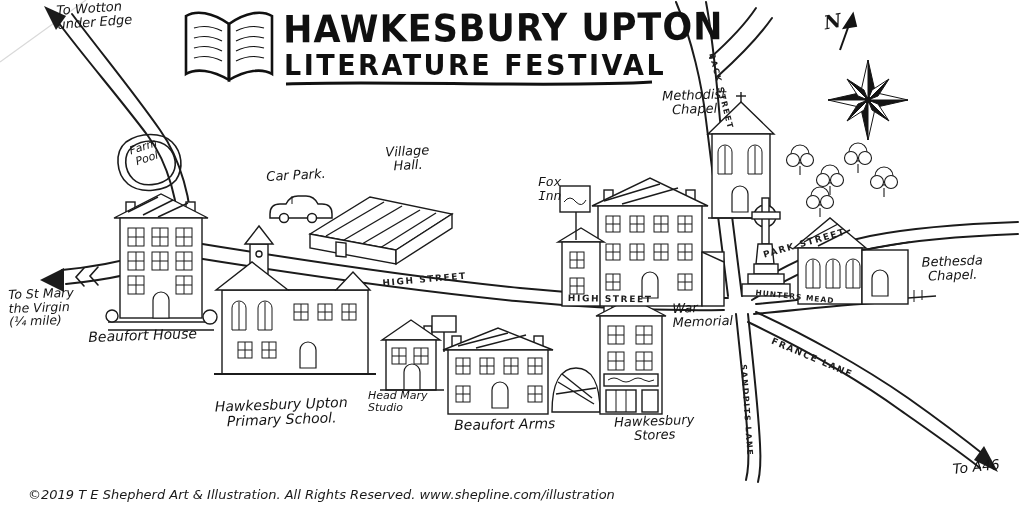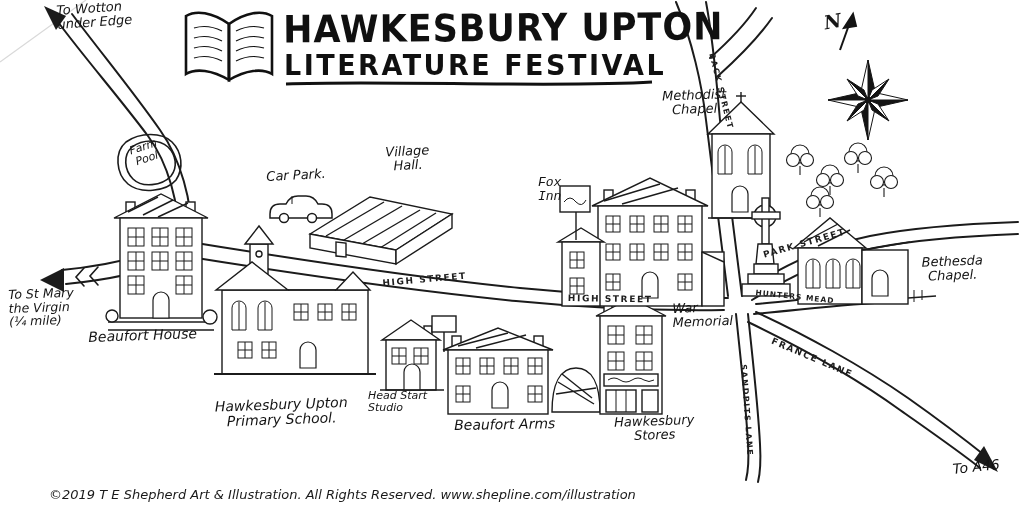--- a/index.html
+++ b/index.html
@@ -33,21 +33,21 @@
     transform:scaleY(1.05); transform-origin:left top;
   }
   .compass-n {
     position:absolute; left:824px; top:10px;
     font-family:"DejaVu Serif", serif; font-style:italic; font-weight:bold;
     font-size:19px; transform:rotate(-10deg);
   }
   .footer {
     position:absolute; left:28px; top:487px;
     font-family:"DejaVu Sans", sans-serif; font-style:italic;
-    font-size:13px; color:#1a1a1a; white-space:nowrap;margin-left:21px;
+    font-size:13px; color:#1a1a1a; white-space:nowrap;
   }
 </style>
 </head>
 <body>
 
 <div class="map">
 
   <svg class="art" width="1024" height="521" viewBox="0 0 1024 521">
     <defs>
       <g id="win" stroke="#1b1b1b" stroke-width="1" fill="#fff">
@@ -368,21 +368,21 @@
 Hall.</div>
   <div class="lbl" style="left:538px;top:176px;font-family:Liberation Mono, monospace;">Fox
 Inn</div>
   <div class="lbl" style="left:648px;top:90px;text-align:center;width:92px;transform:rotate(-2deg);">Methodist
 Chapel</div>
   <div class="lbl" style="left:912px;top:256px;text-align:center;width:80px;transform:rotate(-2deg);">Bethesda
 Chapel.</div>
   <div class="lbl" style="left:88px;top:330px;font-size:14px;transform:rotate(-2deg);">Beaufort House</div>
   <div class="lbl" style="left:202px;top:400px;font-size:14px;text-align:center;width:158px;transform:rotate(-2deg);">Hawkesbury Upton
 Primary School.</div>
-  <div class="lbl" style="left:368px;top:390px;font-size:11px;">Head Start
+  <div class="lbl" style="left:368px;top:390px;font-size:11px;">Head Mary
 Studio</div>
   <div class="lbl" style="left:454px;top:418px;font-size:14px;transform:rotate(-1deg);">Beaufort Arms</div>
   <div class="lbl" style="left:606px;top:416px;text-align:center;width:96px;transform:rotate(-2deg);">Hawkesbury
 Stores</div>
   <div class="lbl" style="left:672px;top:302px;transform:rotate(-2deg);">War
 Memorial</div>
 
   <div class="street" style="left:382px;top:278px;transform:rotate(-5deg);">HIGH STREET</div>
   <div class="street" style="left:568px;top:293px;transform:rotate(1deg);">HIGH STREET</div>
   <div class="street" style="left:762px;top:250px;transform:rotate(-16deg);">PARK STREET</div>

